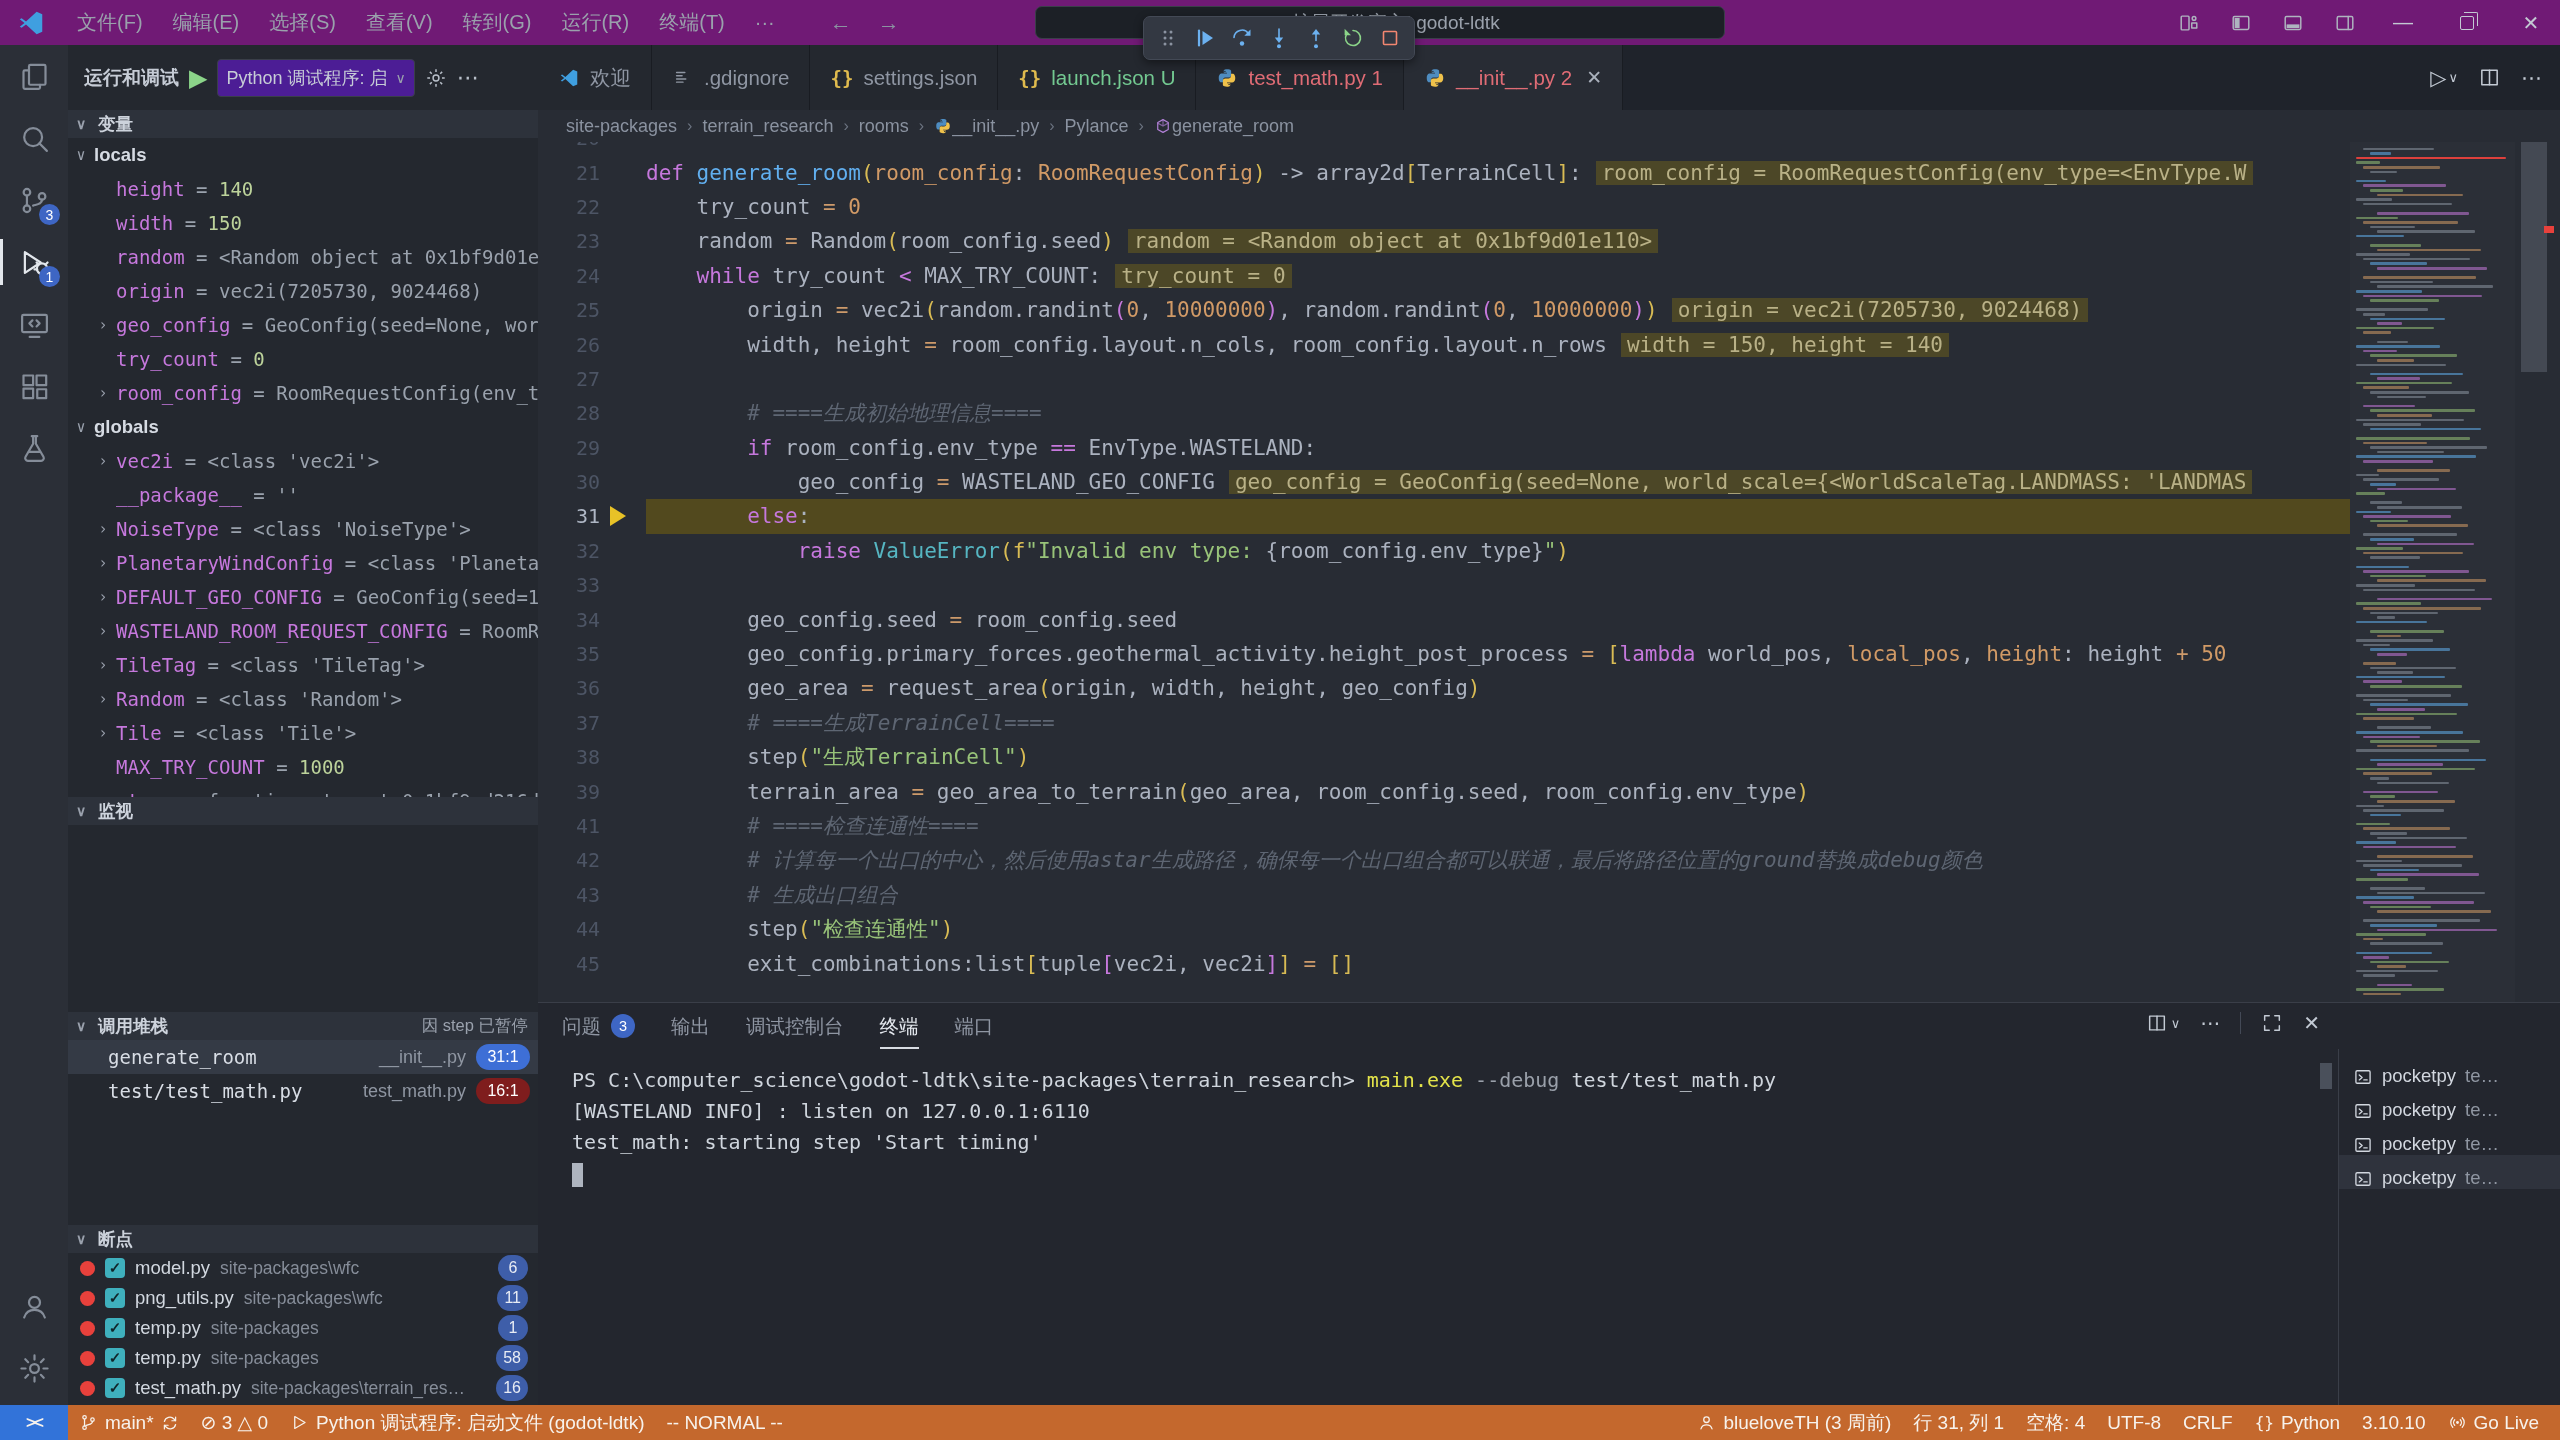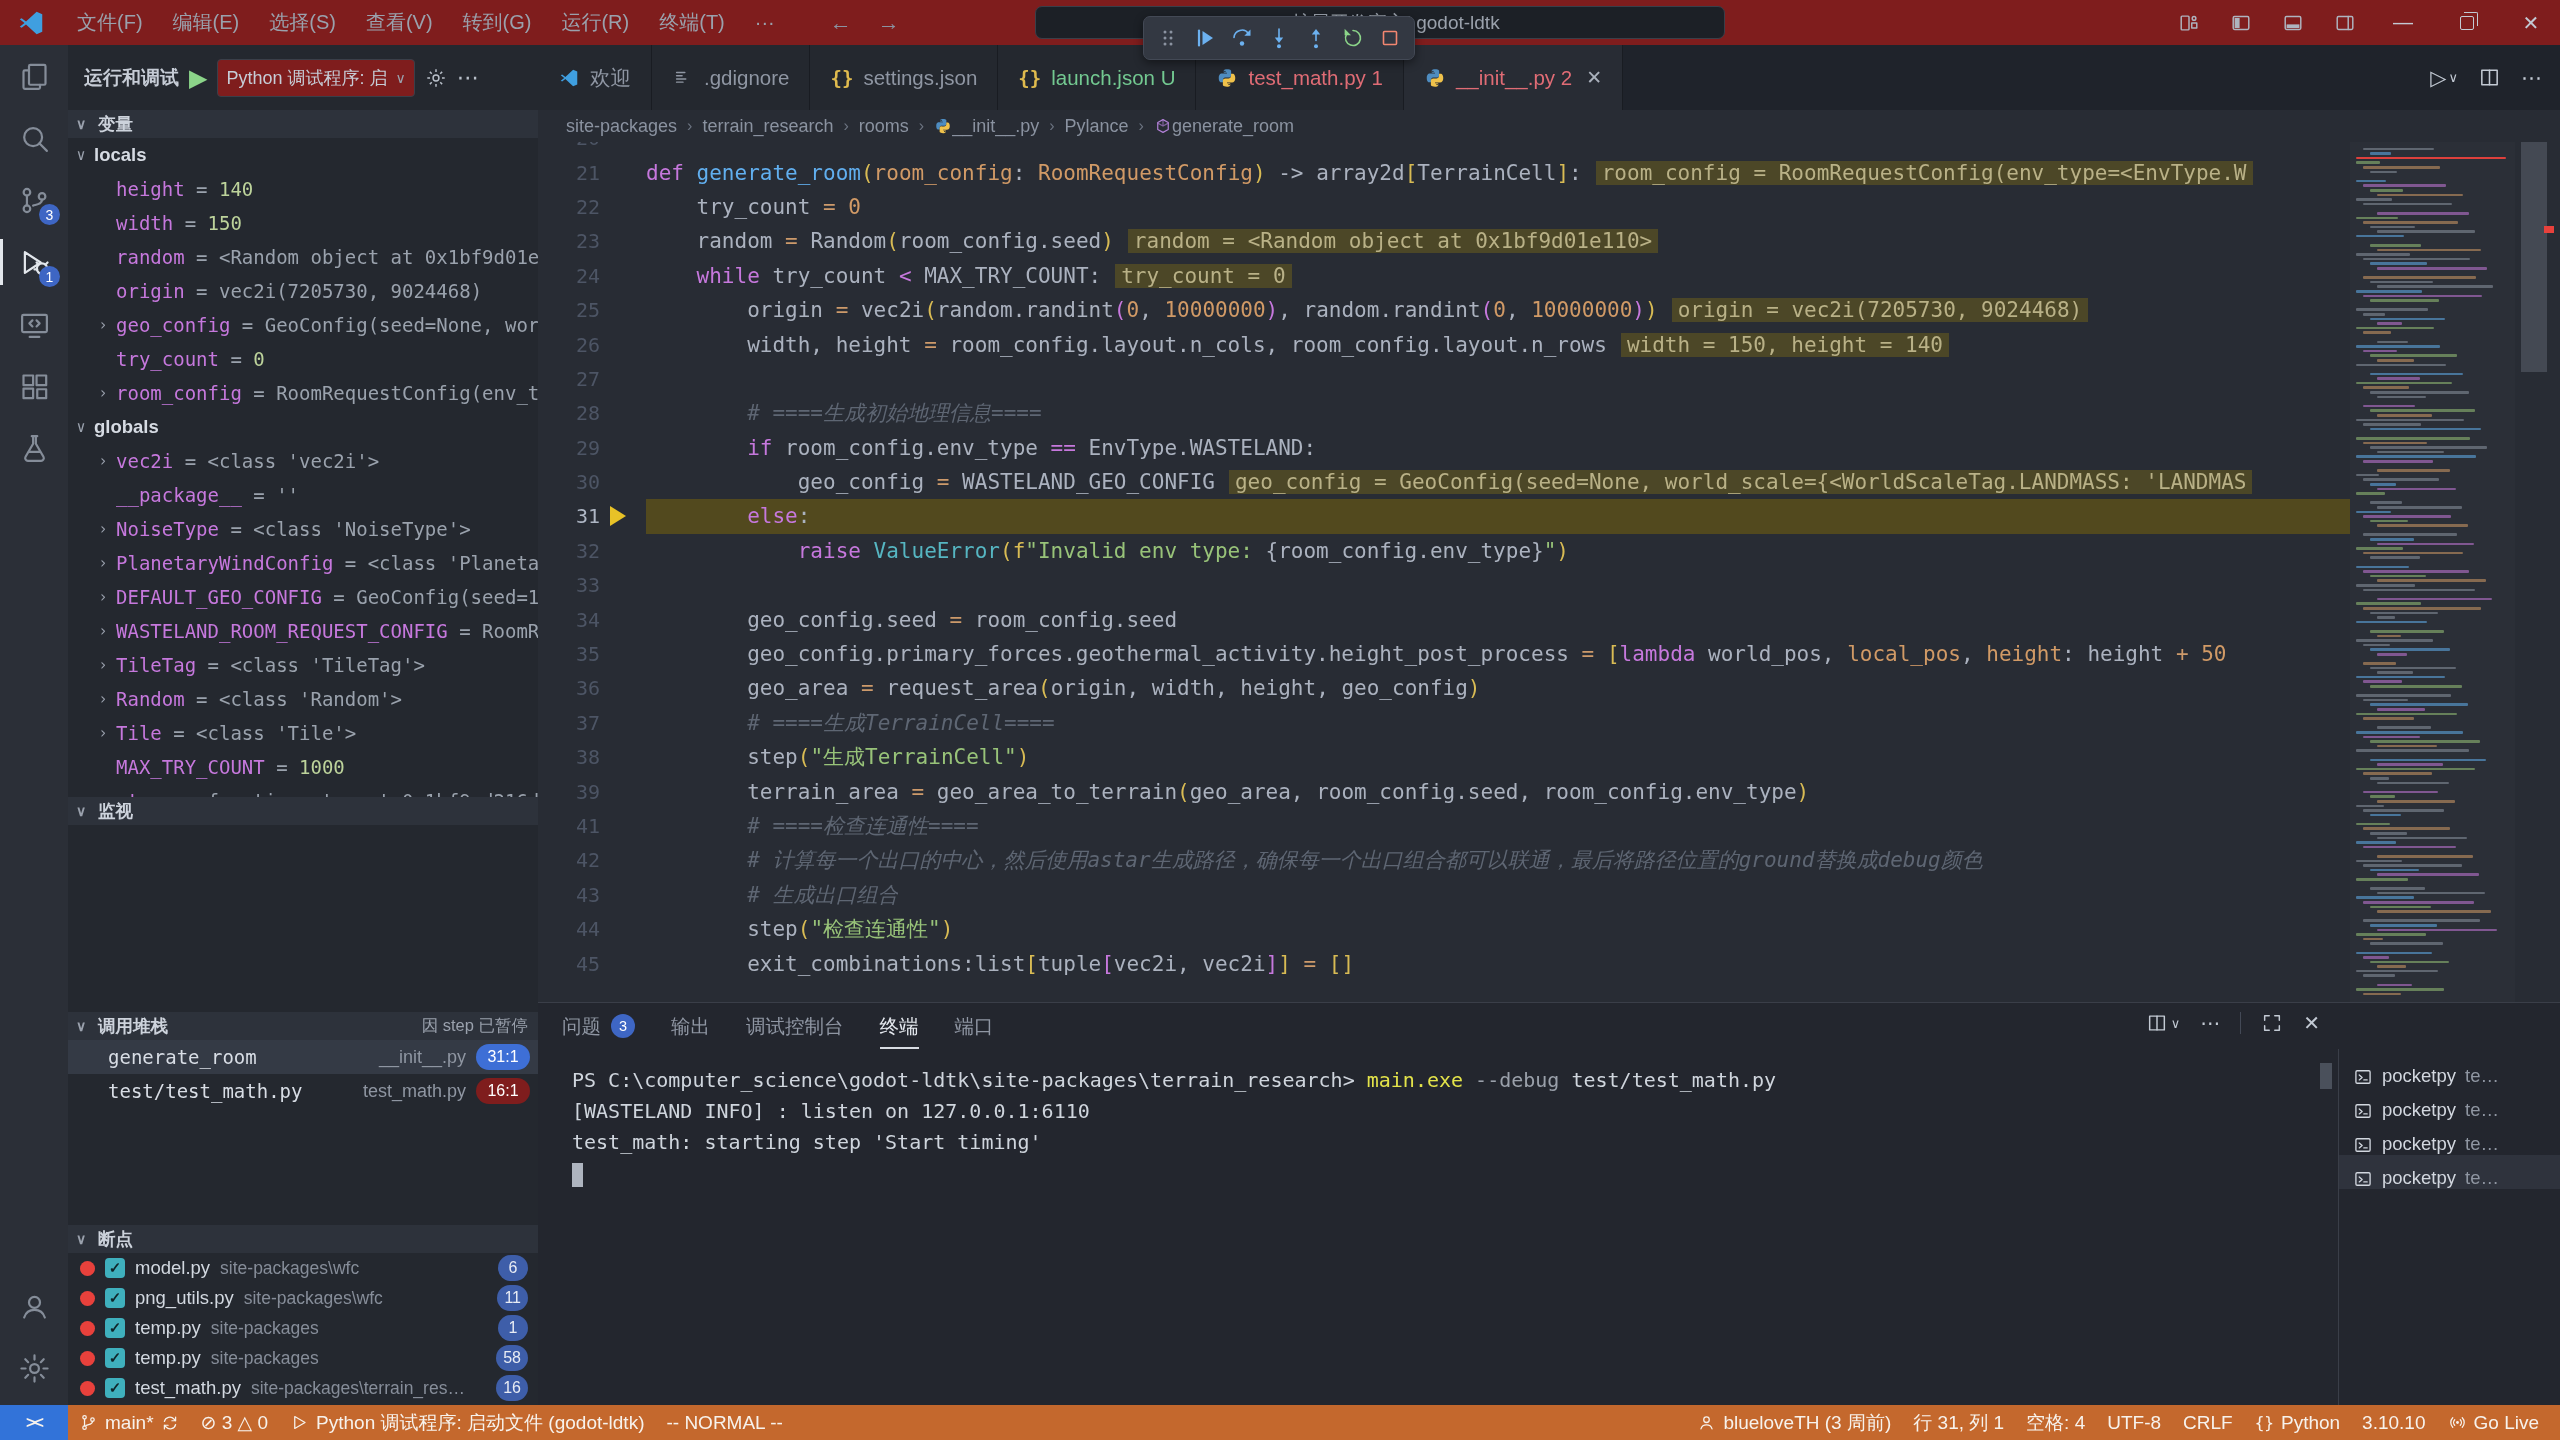--- a/index.html
+++ b/index.html
@@ -2,21 +2,21 @@
 <html><head>
 <meta charset="utf-8">
 <style>
   *{margin:0;padding:0;box-sizing:border-box;}
   html,body{width:2560px;height:1440px;overflow:hidden;background:#282c34;
     font-family:"Liberation Sans",sans-serif;-webkit-font-smoothing:antialiased;}
   .mono{font-family:"DejaVu Sans Mono",monospace;}
   #app{position:absolute;inset:0;}
 
   
-  #titlebar{position:absolute;left:0;top:0;width:2560px;height:45px;background:#7f1d1d;
+  #titlebar{position:absolute;left:0;top:0;width:2560px;height:45px;background:#701a75;
     display:flex;align-items:center;color:#9aa1ac;font-size:20px;z-index:40;}
   #vscode-logo{width:30px;height:30px;margin:0 16px 0 16px;flex:0 0 auto;}
   .menu-item{padding:0 15px;height:45px;display:flex;align-items:center;cursor:default;}
   .nav-arrows{display:flex;gap:26px;margin-left:40px;font-size:22px;color:#8b93a1;}
   #searchbox{position:absolute;left:1035px;top:6px;width:690px;height:33px;background:#1c2026;
     border:1px solid #3a3f49;border-radius:7px;display:flex;align-items:center;justify-content:center;
     color:#9aa1ac;font-size:19px;gap:8px;}
   #title-right{position:absolute;right:0;top:0;height:45px;display:flex;align-items:center;gap:6px;}
   .tbtn{width:46px;height:45px;display:flex;align-items:center;justify-content:center;color:#aeb4bf;}
   .tbtn svg{width:22px;height:22px;}
@@ -40,21 +40,21 @@
   .act-item svg{width:33px;height:33px;}
   .act-item.active{color:#e3e7ec;}
   .act-item.active::before{content:"";position:absolute;left:0;top:8px;bottom:8px;width:2.5px;background:#e3e7ec;}
   .act-badge{position:absolute;right:8px;bottom:6px;min-width:21px;height:21px;border-radius:11px;background:#3e66c4;
     color:#fff;font-size:14px;display:flex;align-items:center;justify-content:center;padding:0 4px;}
   #activity-bottom{margin-top:auto;margin-bottom:6px;display:flex;flex-direction:column;align-items:center;}
 
   
   #runbar{position:absolute;left:68px;top:45px;width:470px;height:65px;background:#24282f;
     display:flex;align-items:center;color:#c6ccd6;font-size:19px;gap:10px;padding-left:16px;z-index:20;}
-  #run-config{height:38px;background:#7f1d1d;border:1px solid #3a3f49;border-radius:4px;display:flex;
+  #run-config{height:38px;background:#4c1d95;border:1px solid #3a3f49;border-radius:4px;display:flex;
     align-items:center;padding:0 8px;color:#c6ccd6;font-size:18px;gap:8px;max-width:230px;white-space:nowrap;overflow:hidden;}
   .play-green{color:#8bd489;font-size:24px;}
   .small-ic{color:#b9c0ca;}
   .small-ic svg{width:22px;height:22px;display:block;}
 
   
   #sidebar{position:absolute;left:68px;top:110px;width:470px;height:1295px;background:#24282f;z-index:20;
     color:#ccd2db;overflow:hidden;}
   .sect-head{height:28px;background:#2d323b;display:flex;align-items:center;font-size:17.5px;font-weight:bold;
     color:#cdd3dc;padding-left:8px;gap:6px;}

